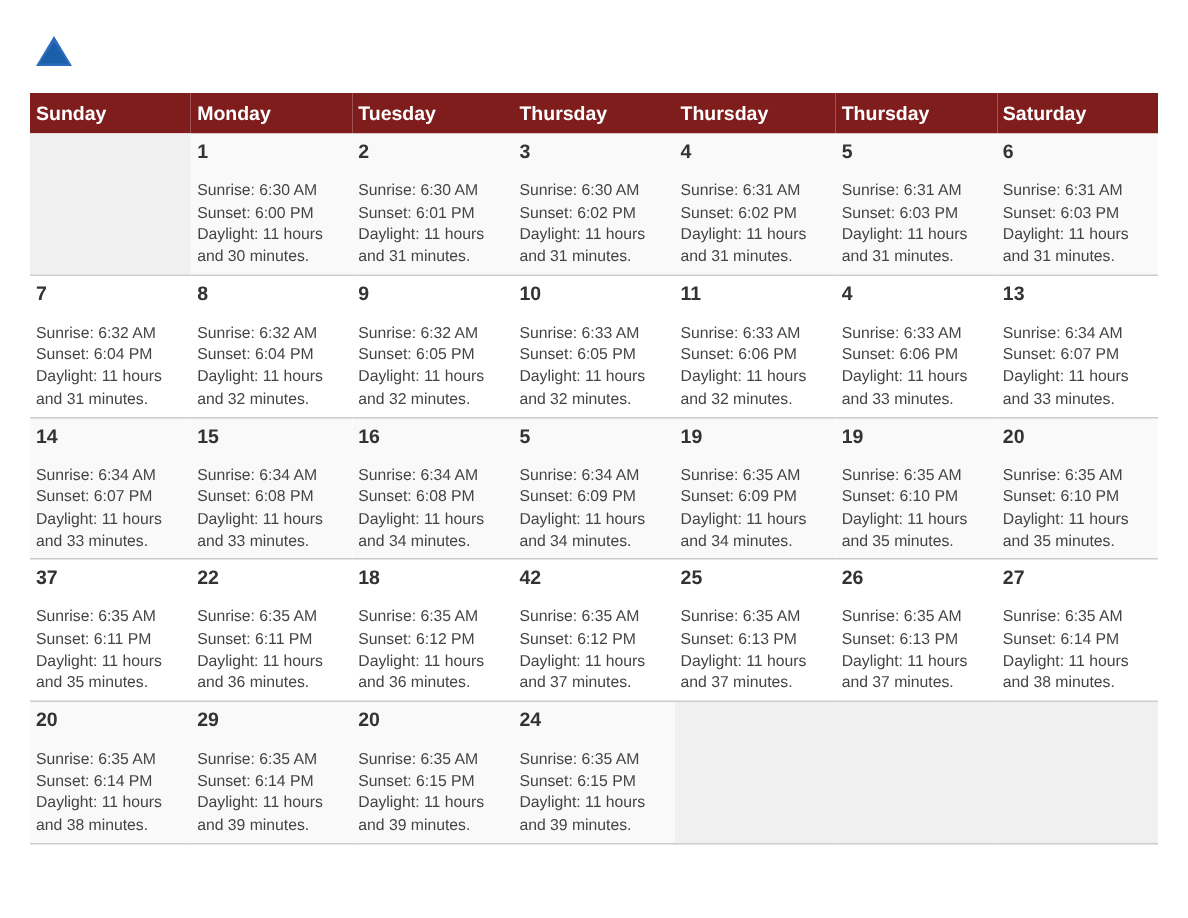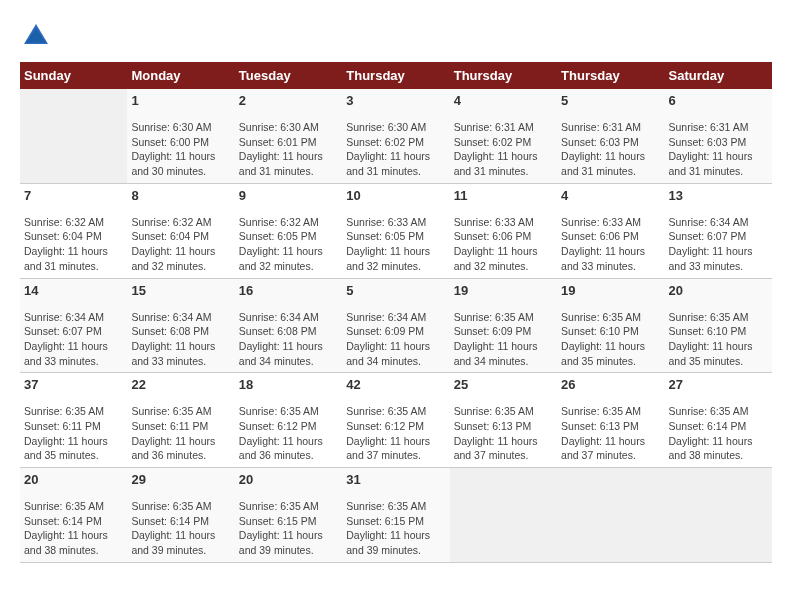--- a/index.html
+++ b/index.html
@@ -341,21 +341,21 @@
 and 39 minutes.</div>
         </td>
         <td>
           <span class="day-number">20</span>
           <div class="day-info" style="white-space: pre-line;">Sunrise: 6:35 AM
 Sunset: 6:15 PM
 Daylight: 11 hours
 and 39 minutes.</div>
         </td>
         <td>
-          <span class="day-number">31</span>
+          <span class="day-number">24</span>
           <div class="day-info" style="white-space: pre-line;">Sunrise: 6:35 AM
 Sunset: 6:15 PM
 Daylight: 11 hours
 and 39 minutes.</div>
         </td>
         <td class="empty-cell"></td>
         <td class="empty-cell"></td>
         <td class="empty-cell"></td>
       </tr>
     </tbody>

